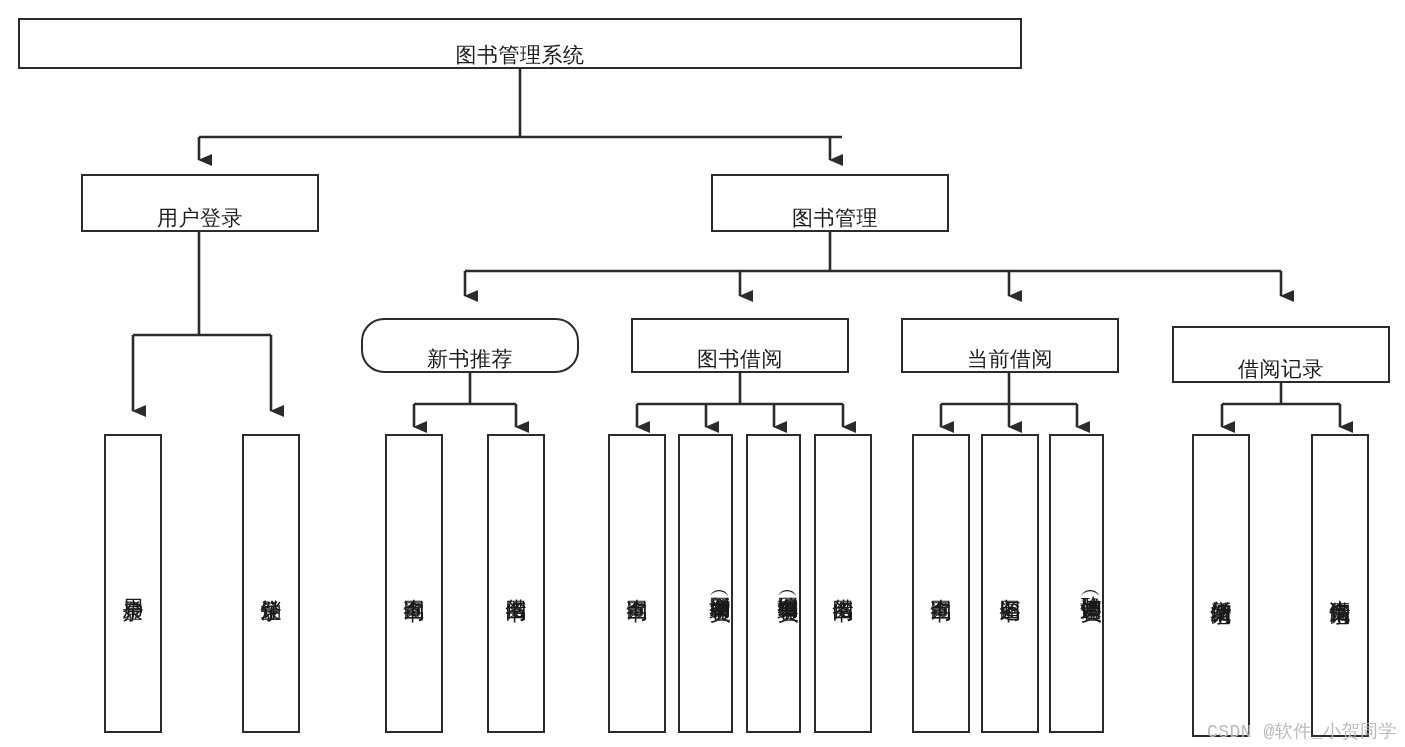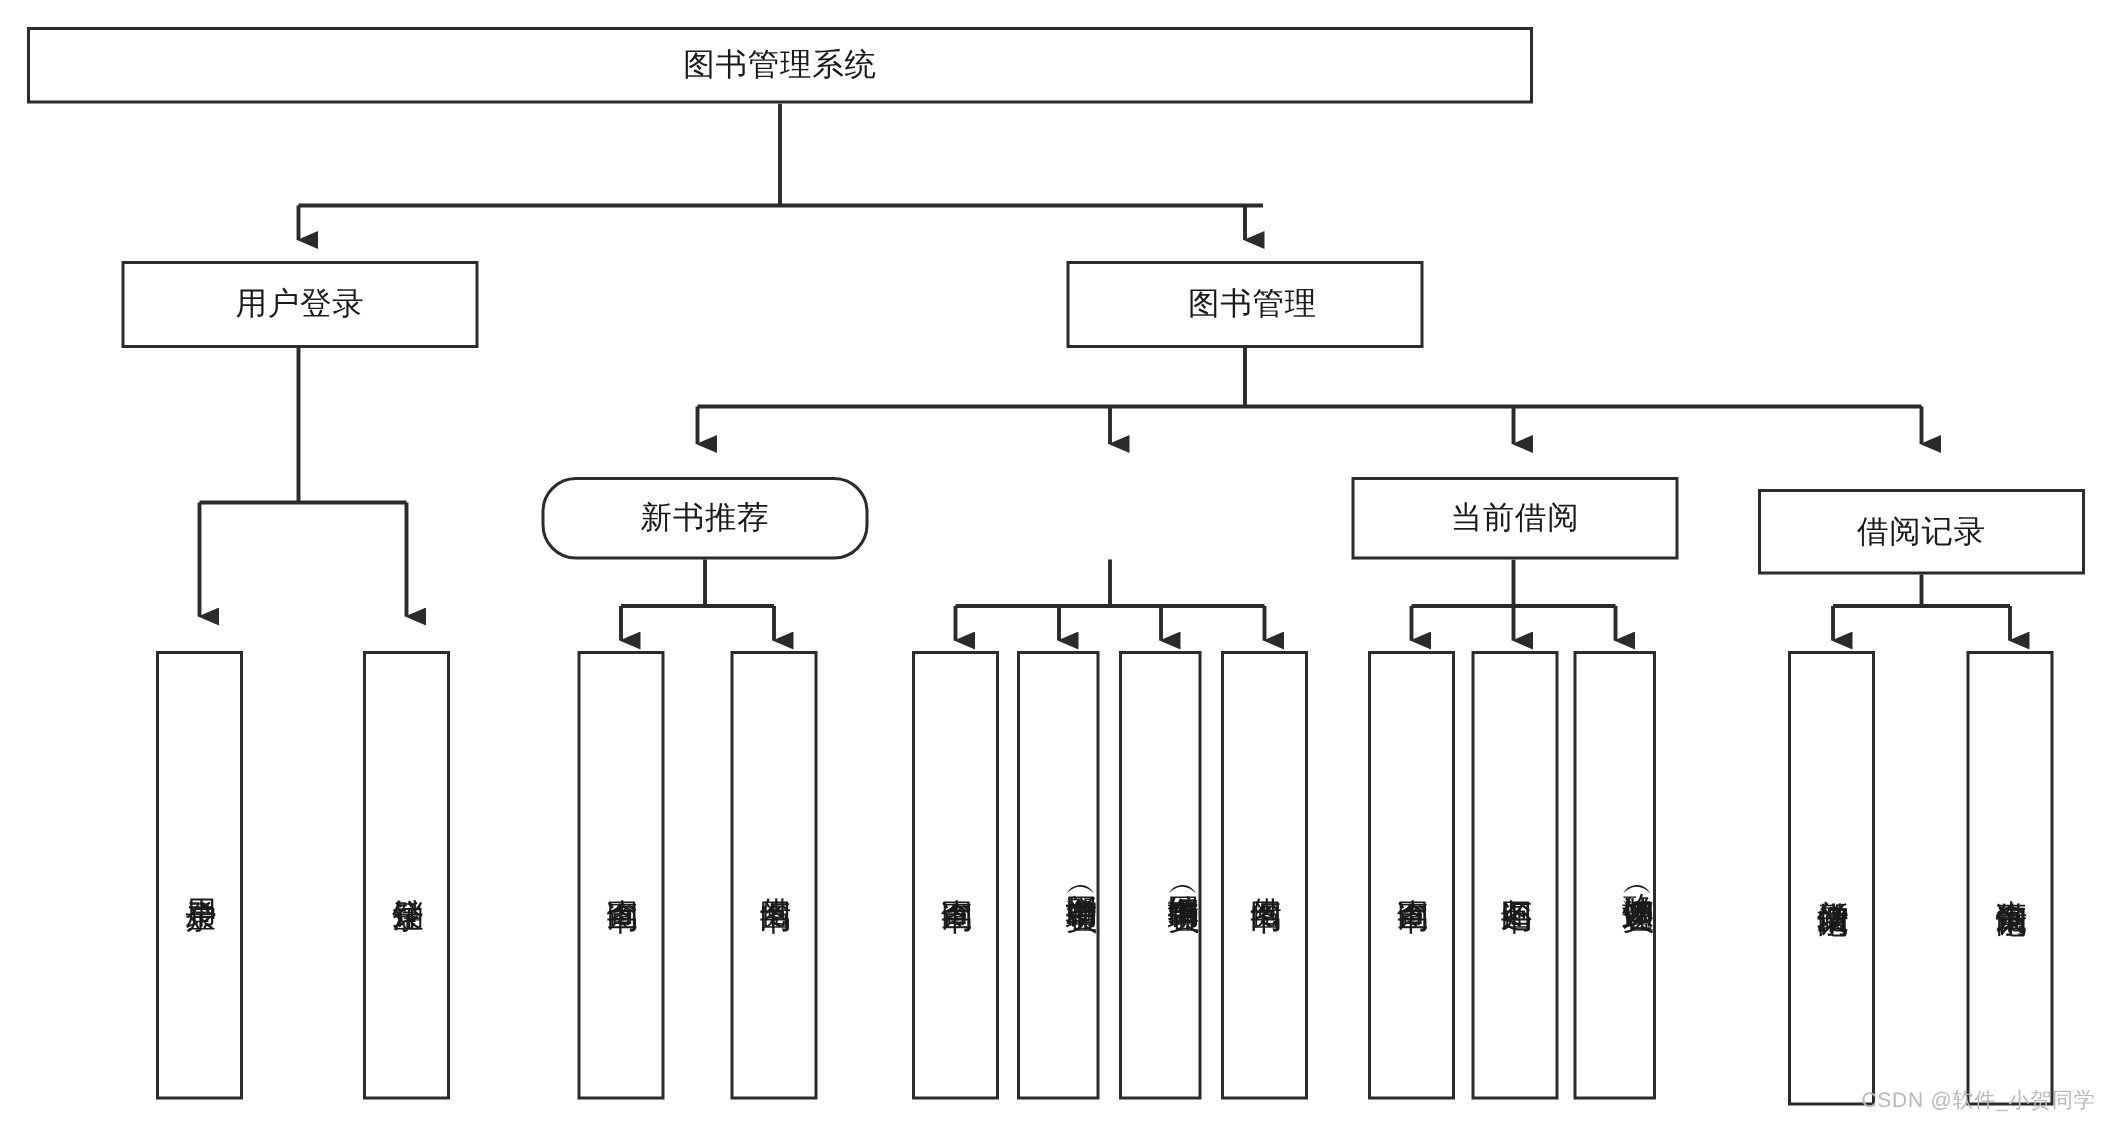--- a/index.html
+++ b/index.html
@@ -26,20 +26,21 @@
     display: flex;
     align-items: center;
     justify-content: center;
     color: #1a1a1a;
   }
   .node.horiz {
     font-size: 21px;
     letter-spacing: 0.5px;
     line-height: 1.2;
     text-align: center;
+    align-items: flex-end;
   }
   
   .node.vert {
     writing-mode: vertical-rl;
     text-orientation: upright;
     font-size: 21px;
     line-height: 1.05;
     letter-spacing: 1px;
     padding-top: 6px;
     padding-bottom: 6px;
@@ -57,25 +58,26 @@
     left: 0;
     top: 0;
     width: 1405px;
     height: 747px;
     pointer-events: none;
   }
   #watermark {
     position: absolute;
     right: 8px;
     bottom: 4px;
-    font-size: 14px;
+    font-size: 18px;
     color: #b9b9b9;
     letter-spacing: 0.5px;
     user-select: none;
     white-space: nowrap;
+    font-family: Liberation Mono, monospace;
   }
 </style>
 </head>
 <body>
 
 <div id="diagram-root">
 
   <svg id="connectors" viewBox="0 0 1405 747" xmlns="http://www.w3.org/2000/svg">
     <defs>
       <marker id="arrow" viewBox="0 0 12 14" refX="6" refY="13" markerWidth="12" markerHeight="14" orient="auto-start-reverse" markerUnits="userSpaceOnUse">
@@ -135,20 +137,23 @@
   <div class="node horiz" style="left:81px; top:174px; width:238px; height:58px;">
     <span class="node-label">用户登录</span>
   </div>
   <div class="node horiz" style="left:711px; top:174px; width:238px; height:58px;padding-left:10px;">
     <span class="node-label">图书管理</span>
   </div>
 
   <div class="node horiz" style="left:361px; top:318px; width:218px; height:55px;border-radius:23px;">
     <span class="node-label">新书推荐</span>
   </div>
+  <div class="node horiz" style="left:631px; top:318px; width:218px; height:55px;">
+    <span class="node-label">图书借阅</span>
+  </div>
   <div class="node horiz" style="left:901px; top:318px; width:218px; height:55px;">
     <span class="node-label">当前借阅</span>
   </div>
   <div class="node horiz" style="left:1172px; top:326px; width:218px; height:57px;">
     <span class="node-label">借阅记录</span>
   </div>
 
   <div class="node vert" style="left:104px; top:434px; width:58px; height:299px;">
     <span class="node-label">用户登录</span>
   </div>

